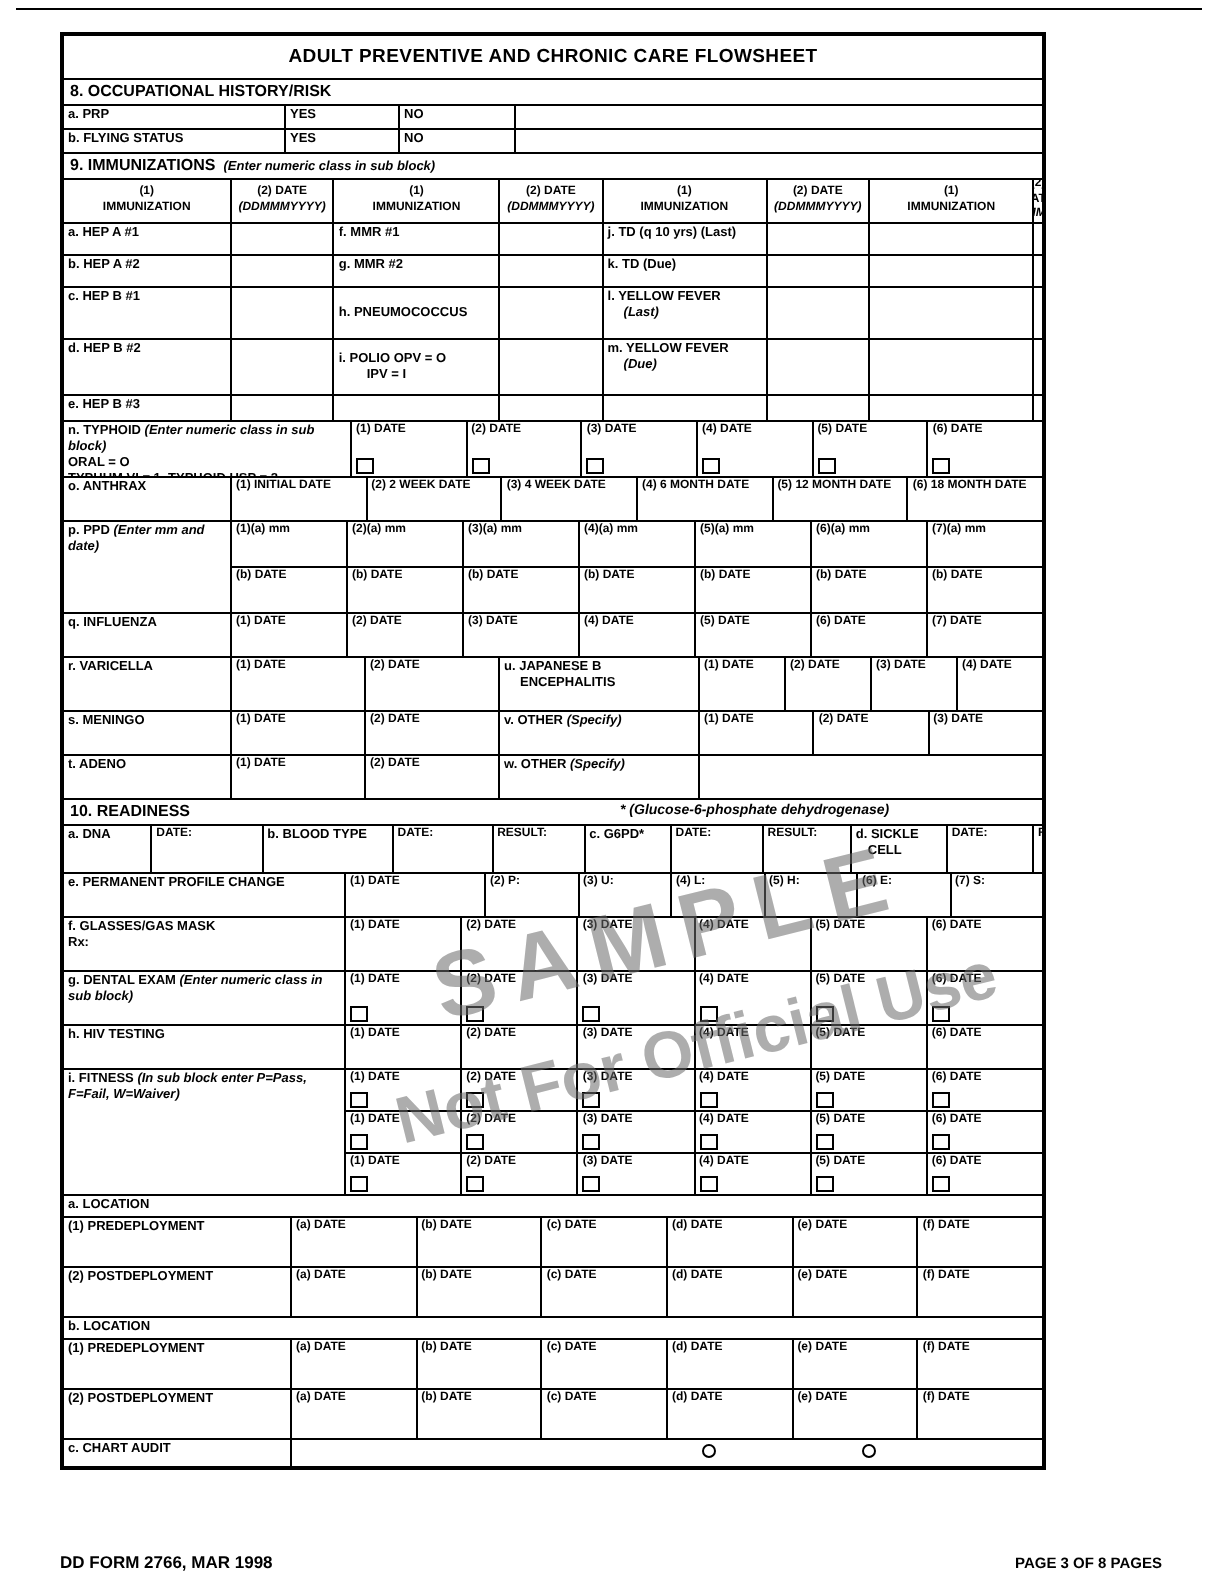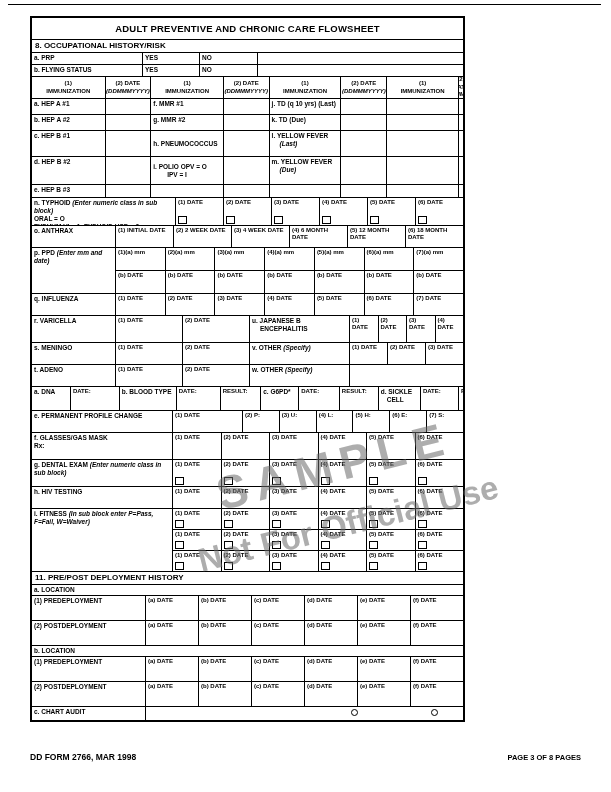--- a/index.html
+++ b/index.html
@@ -1,20 +1,20 @@
 <!DOCTYPE html>
 <html><head>
 <meta charset="utf-8">
 <style>
   * { margin:0; padding:0; box-sizing:border-box; }
   body { background:#e8e8e8; }
   .page { position:relative; width:611px; height:792px; background:#fff; overflow:hidden;
           font-family:"Liberation Sans", sans-serif; color:#000; }
   .scanline { position:absolute; top:4px; left:8px; right:10px; border-top:1.5px solid #000; }
-  .form { position:absolute; left:30px; top:16px; width:435px; border:2px solid #000; background:#fff; z-index:1; }
+  .form { position:absolute; left:30px; top:16px; width:493px; border:2px solid #000; background:#fff; z-index:1; }
   .row { display:flex; border-bottom:1px solid #000; align-items:stretch; position:relative; }
   .form > .row:last-child { border-bottom:none; }
   .cell { position:relative; border-left:1px solid #000; padding:1px 2px; overflow:hidden; }
   .row > .cell:first-child, .row > .cells:first-child { border-left:none; }
   .cells { display:flex; flex:1 1 0; }
   .cells .cell { flex:1 1 0; }
   .nofx { flex:0 0 auto; }
   .stack { flex:1 1 0; display:flex; flex-direction:column; }
   .stack > .cells { flex:1 1 0; }
   .stack > .cells:not(:last-child) { border-bottom:1px solid #000; }
@@ -42,21 +42,21 @@
   .w45{width:45px}.w46{width:46px}.w48{width:48px}.w50{width:50px}.w52{width:52px}.w53{width:53px}
   .w57{width:57px}.w58{width:58px}.w68{width:68px}.w70{width:70px}.w83{width:83px}
   .w84{width:84px}.w85{width:85px}.w100{width:100px}.w110{width:110px}.w113{width:113px}
   .w134{width:134px}.w140{width:140px}.w143{width:143px}
   .watermark { position:absolute; left:118px; top:438px; width:444px; transform:rotate(-14deg);
                text-align:center; color:rgba(105,105,105,.55); pointer-events:none; z-index:2; }
   .wm1 { font-size:46px; font-weight:700; letter-spacing:8px; }
   .wm2 { font-size:33px; font-weight:700; margin-top:14px; white-space:nowrap; }
   .footer { position:absolute; left:30px; top:752px; width:551px; display:flex;
             justify-content:space-between; align-items:baseline; }
-  .f-left { font-size:8.5px; font-weight:700; }
+  .f-left { font-size:8.5px; font-weight:700;margin-top:24px; }
   .f-right { font-size:7.5px; font-weight:700; }
 </style>
 </head>
 <body>
 
 <div class="page">
   <div class="scanline"></div>
 
   <div class="form">
 
@@ -85,20 +85,24 @@
         </div>
       <div class="cell w57">
           <span class="lb">YES</span>
         </div>
       <div class="cell w58">
           <span class="lb">NO</span>
         </div>
       <div class="cell fx"></div>
     </div>
 
+    <div class="row shead" style="height:13px">
+      <span class="sech">9. IMMUNIZATIONS</span>
+      <span class="note9 it">(Enter numeric class in sub block)</span>
+    </div>
     <div class="row" style="height:22px">
       <div class="cell hc w85">
           <span class="hl">(1)</span>
           <span class="hl">IMMUNIZATION</span>
         </div>
       <div class="cell hc w53">
           <span class="hl">(2) DATE</span>
           <span class="hl it">(DDMMMYYYY)</span>
         </div>
       <div class="cell hc w85">
@@ -432,20 +436,24 @@
           <div class="cell">
             <span class="clabel">(2) DATE</span>
           </div>
         </div>
       <div class="cell w100">
           <span class="lb"><span>w. OTHER</span> <span class="it">(Specify)</span></span>
         </div>
       <div class="cell fx"></div>
     </div>
 
+    <div class="row shead rel" style="height:13px">
+      <span class="sech">10. READINESS</span>
+      <span class="gnote">* (Glucose-6-phosphate dehydrogenase)</span>
+    </div>
     <div class="row" style="height:24px">
       <div class="cell w45">
           <span class="lb">a. DNA</span>
         </div>
       <div class="cell w58">
           <span class="lb sm">DATE:</span>
         </div>
       <div class="cell w68">
           <span class="lb">b. BLOOD TYPE</span>
         </div>
@@ -668,23 +676,20 @@
               <span class="subblock"></span>
             </div>
             <div class="cell">
               <span class="clabel">(6) DATE</span>
               <span class="subblock"></span>
             </div>
           </div>
       </div>
     </div>
 
-    <div class="row shead" style="height:13px">
-      <span class="sech">11. PRE/POST DEPLOYMENT HISTORY</span>
-    </div>
     <div class="row" style="height:11px">
       <div class="cell fx">
           <span class="lb">a. LOCATION</span>
         </div>
     </div>
     <div class="row" style="height:25px">
       <div class="cell w113">
           <span class="lb">(1) PREDEPLOYMENT</span>
         </div>
       <div class="cells">

